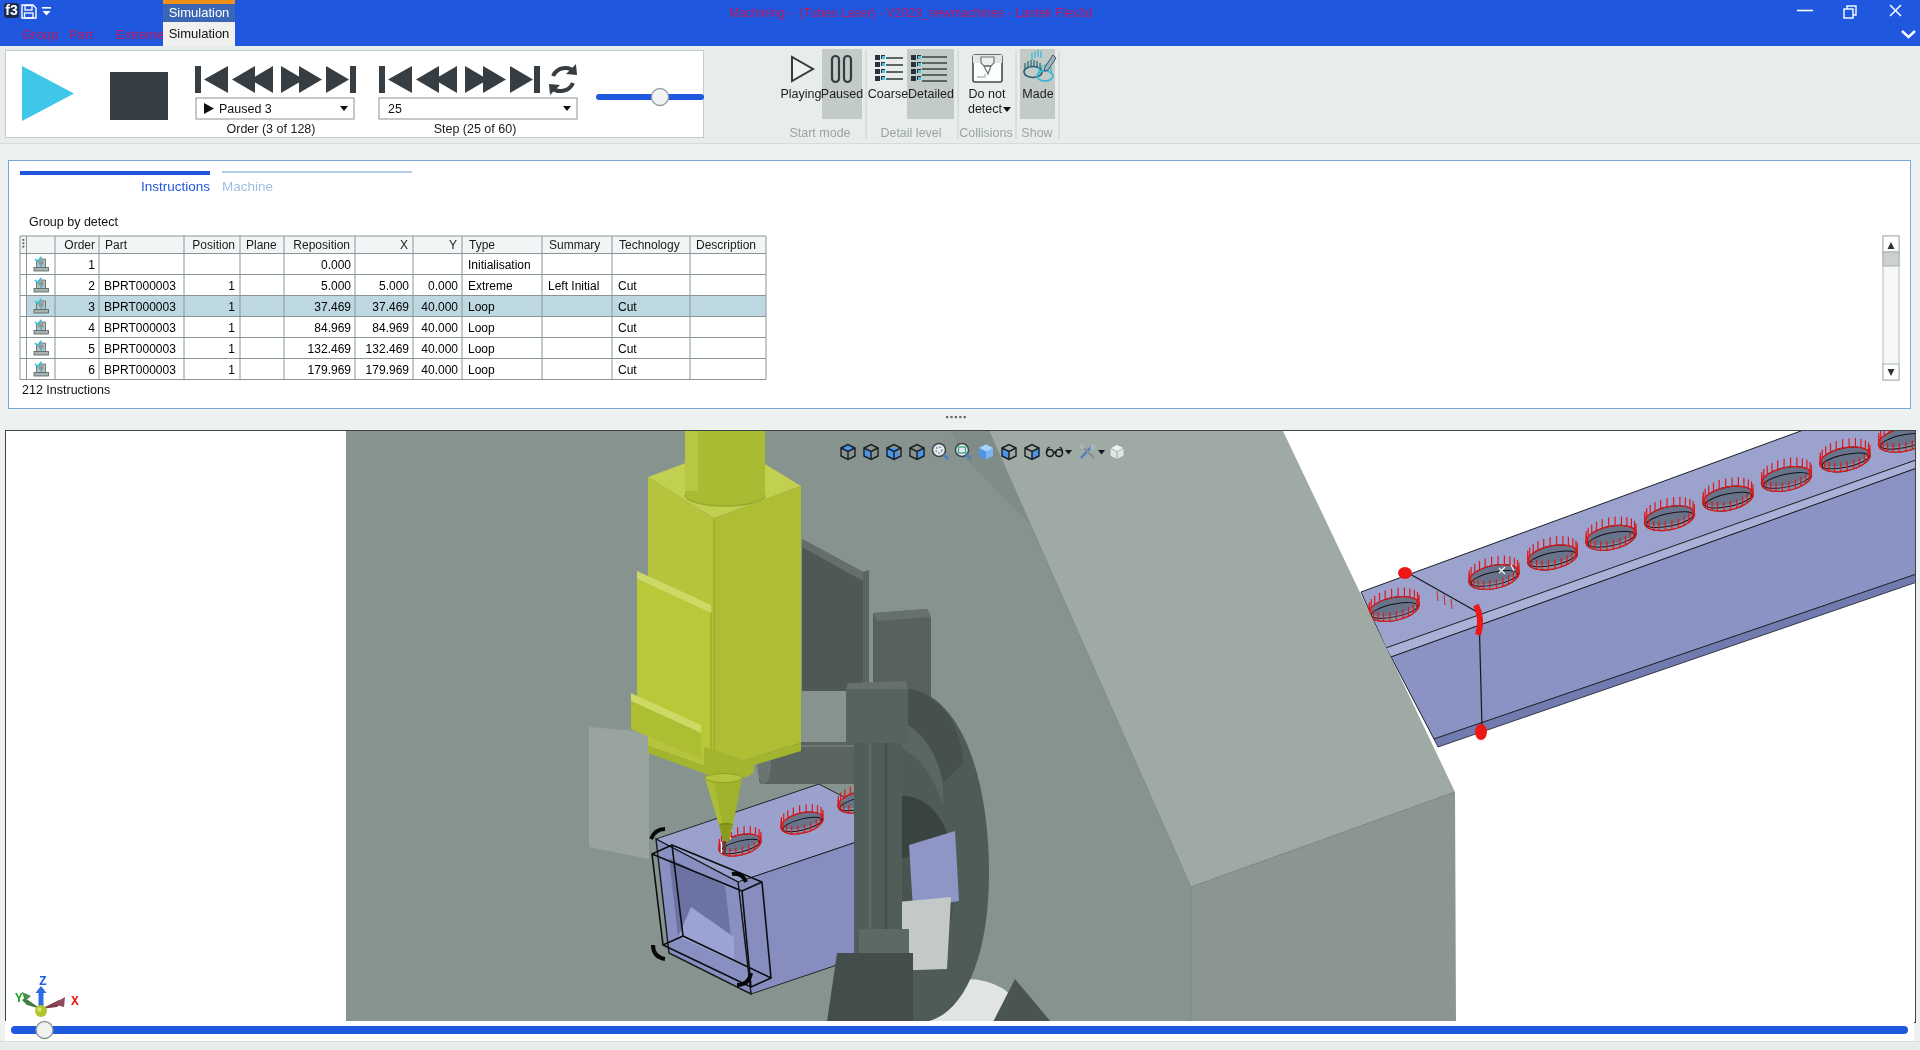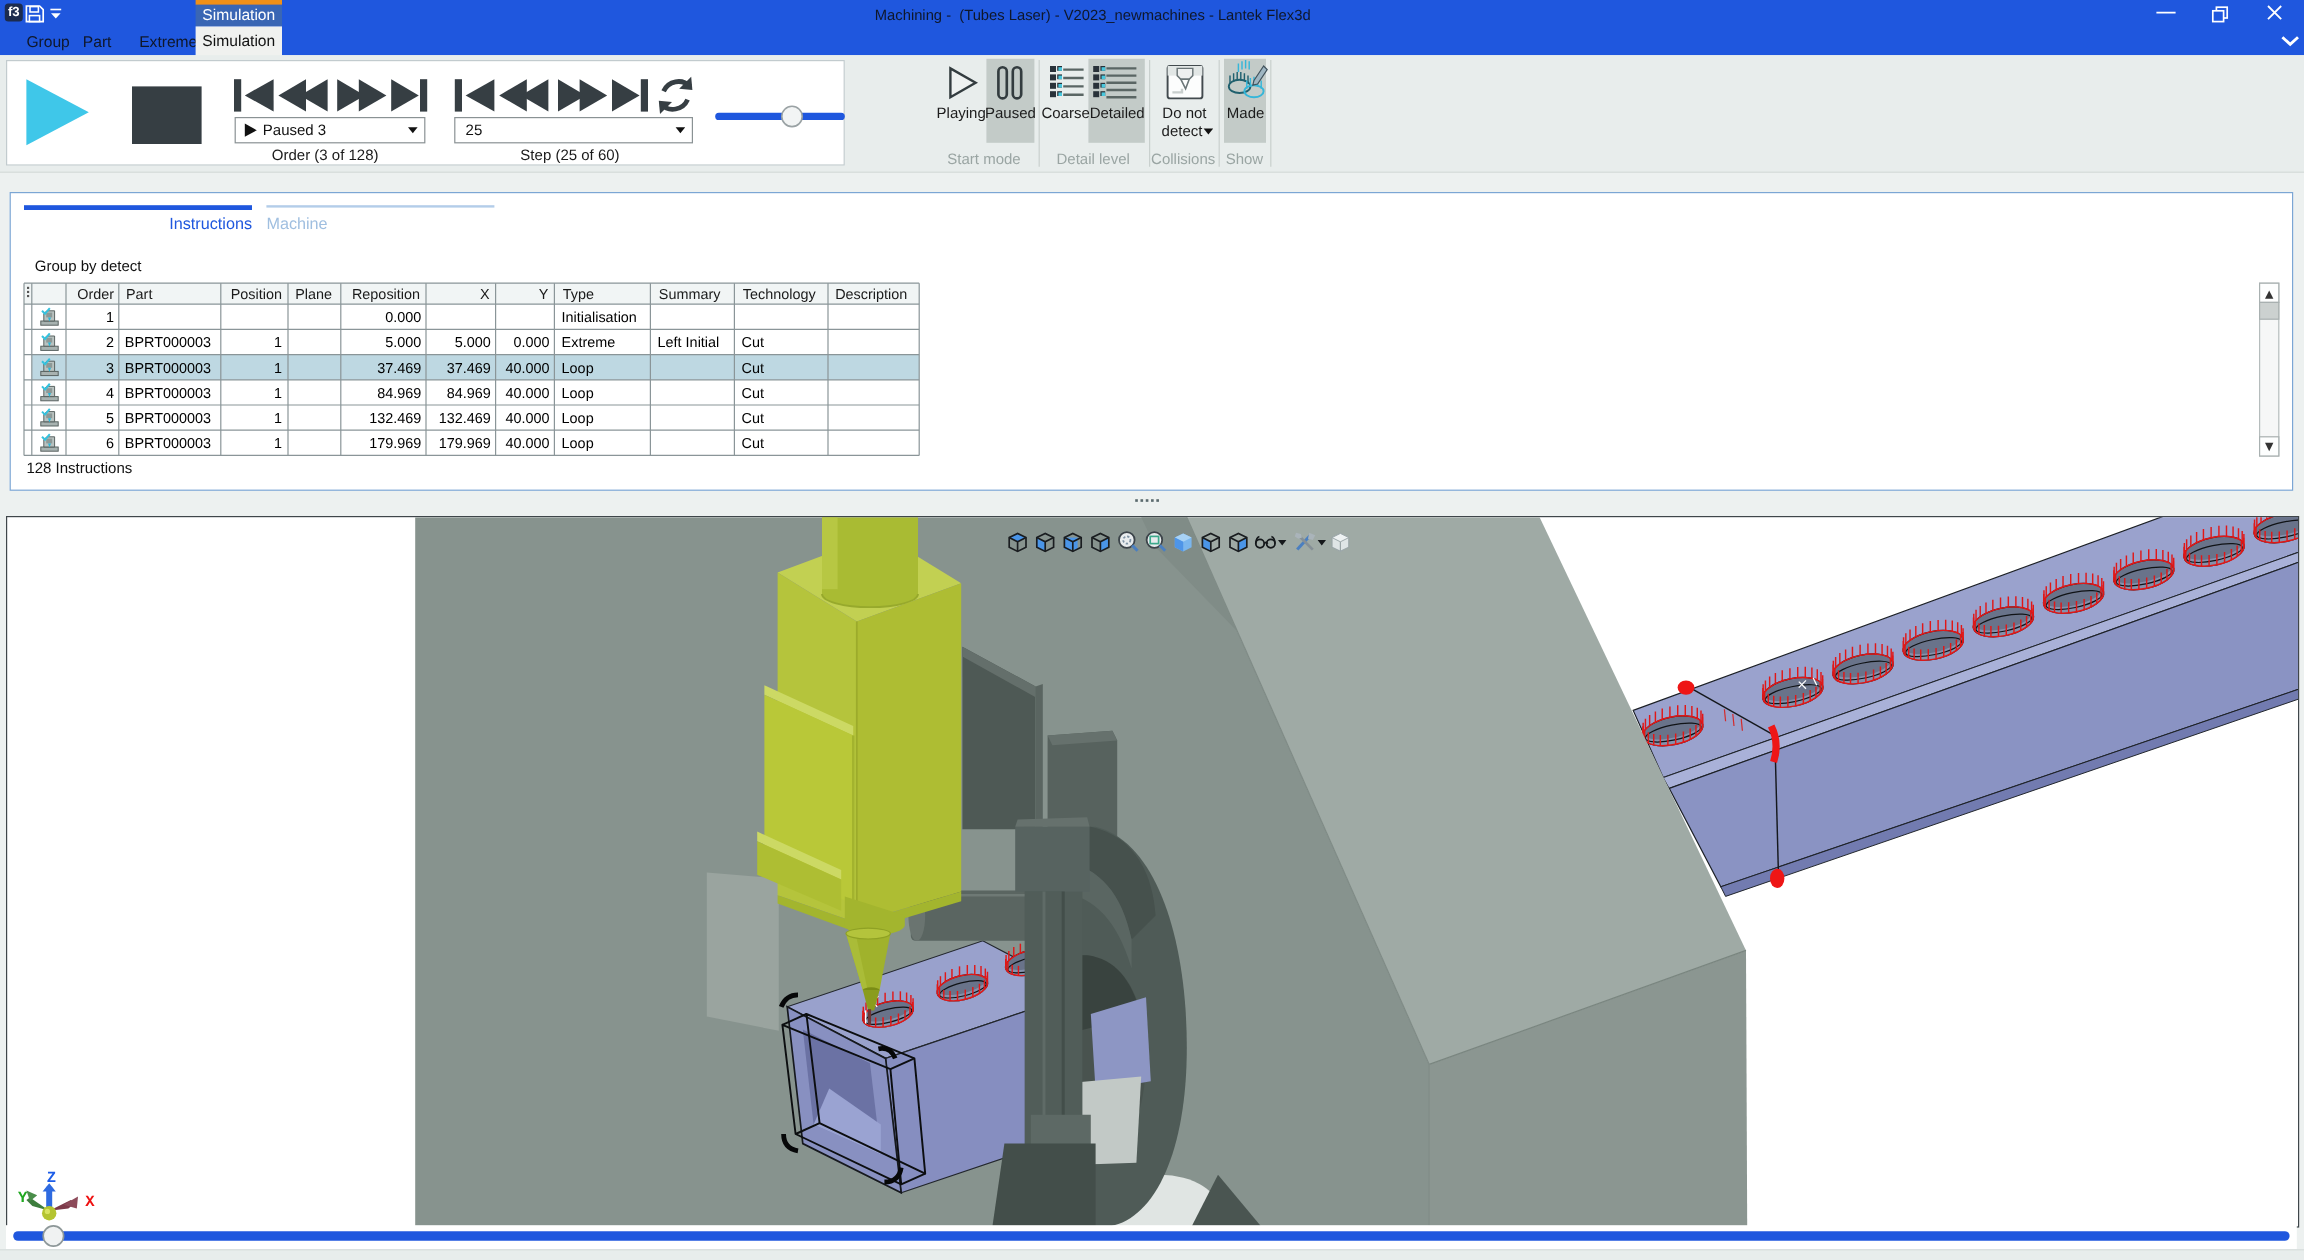--- a/index.html
+++ b/index.html
@@ -1,26 +1,26 @@
 <!DOCTYPE html>
 <html><head>
 <meta charset="utf-8">
 <style>
   html,body{margin:0;padding:0;}
   body{width:1920px;height:1050px;overflow:hidden;font-family:"Liberation Sans",sans-serif;background:#edf1f0;}
   .abs{position:absolute;}
   #app{position:relative;width:1920px;height:1050px;}
-  .wlbl{color:#0f172a;font-size:13px;text-align:center;}
+  .wlbl{color:#be185d;font-size:13px;text-align:center;}
 </style>
 </head>
 <body>
 <div id="app">
 
   <div class="abs" style="left:0;top:0;width:1920px;height:46px;background:#1f57de;"></div>
-  <div class="abs" style="left:4px;top:3px;width:15px;height:15px;background:#1c2b4d;border-radius:3px;color:#fff;font-size:11px;font-weight:bold;text-align:center;line-height:15px;">f3</div>
+  <div class="abs" style="left:4px;top:3px;width:15px;height:15px;background:#1c2b4d;border-radius:3px;color:#fff;font-size:14px;font-weight:bold;text-align:center;line-height:15px;">f3</div>
   <svg class="abs" style="left:20px;top:3px;" width="18" height="17" viewBox="0 0 18 17">
     <path d="M2 2 h11 l3 3 v10 h-14 z" fill="none" stroke="#fff" stroke-width="1.4"></path>
     <rect x="5" y="2.5" width="7" height="4.5" fill="none" stroke="#fff" stroke-width="1.3"></rect>
     <rect x="4.5" y="10" width="8.5" height="5" fill="none" stroke="#fff" stroke-width="1.3"></rect>
   </svg>
   <svg class="abs" style="left:41px;top:7px;" width="12" height="9" viewBox="0 0 12 9">
     <rect x="1" y="0" width="9" height="1.6" fill="#fff"></rect>
     <path d="M1.5 4 L9.5 4 L5.5 8.5 Z" fill="#fff"></path>
   </svg>
   <div class="abs wlbl" style="left:22px;top:27px;">Group</div>
@@ -203,21 +203,21 @@
       </g>
     </svg>
   </div>
 
   <div class="abs" style="left:8px;top:160px;width:1901px;height:247px;background:#fff;border:1px solid #7ba6d4;"></div>
   <div class="abs" style="left:20px;top:171px;width:190px;height:4px;background:#1f57de;"></div>
   <div class="abs" style="left:20px;top:179px;width:190px;height:16px;color:#1f57de;font-size:13.5px;text-align:right;">Instructions</div>
   <div class="abs" style="left:222px;top:171px;width:190px;height:2px;background:#b3cde9;"></div>
   <div class="abs" style="left:222px;top:179px;width:190px;height:16px;color:#a0bfe0;font-size:13.5px;text-align:left;">Machine</div>
   <div class="abs" style="left:29px;top:215px;font-size:12.5px;color:#111;">Group by detect</div>
-  <div class="abs" style="left:22px;top:383px;font-size:12.5px;color:#111;">128 Instructions</div>
+  <div class="abs" style="left:22px;top:383px;font-size:12.5px;color:#111;">212 Instructions</div>
   <svg class="abs" style="left:0;top:0;" width="1920" height="420" viewBox="0 0 1920 420">
     <rect x="20" y="236" width="746" height="17.5" fill="#f1f5f5"></rect>
     <rect x="26.5" y="295.5" width="739.5" height="21" fill="#bed8e2"></rect>
     <line x1="20" y1="236" x2="766" y2="236" stroke="#8a9598" stroke-width="1"></line>
     <line x1="20" y1="253.5" x2="766" y2="253.5" stroke="#8a9598" stroke-width="1"></line>
     <line x1="20" y1="274.5" x2="766" y2="274.5" stroke="#8a9598" stroke-width="1"></line>
     <line x1="20" y1="295.5" x2="766" y2="295.5" stroke="#8a9598" stroke-width="1"></line>
     <line x1="20" y1="316.5" x2="766" y2="316.5" stroke="#8a9598" stroke-width="1"></line>
     <line x1="20" y1="337.5" x2="766" y2="337.5" stroke="#8a9598" stroke-width="1"></line>
     <line x1="20" y1="358.5" x2="766" y2="358.5" stroke="#8a9598" stroke-width="1"></line>

